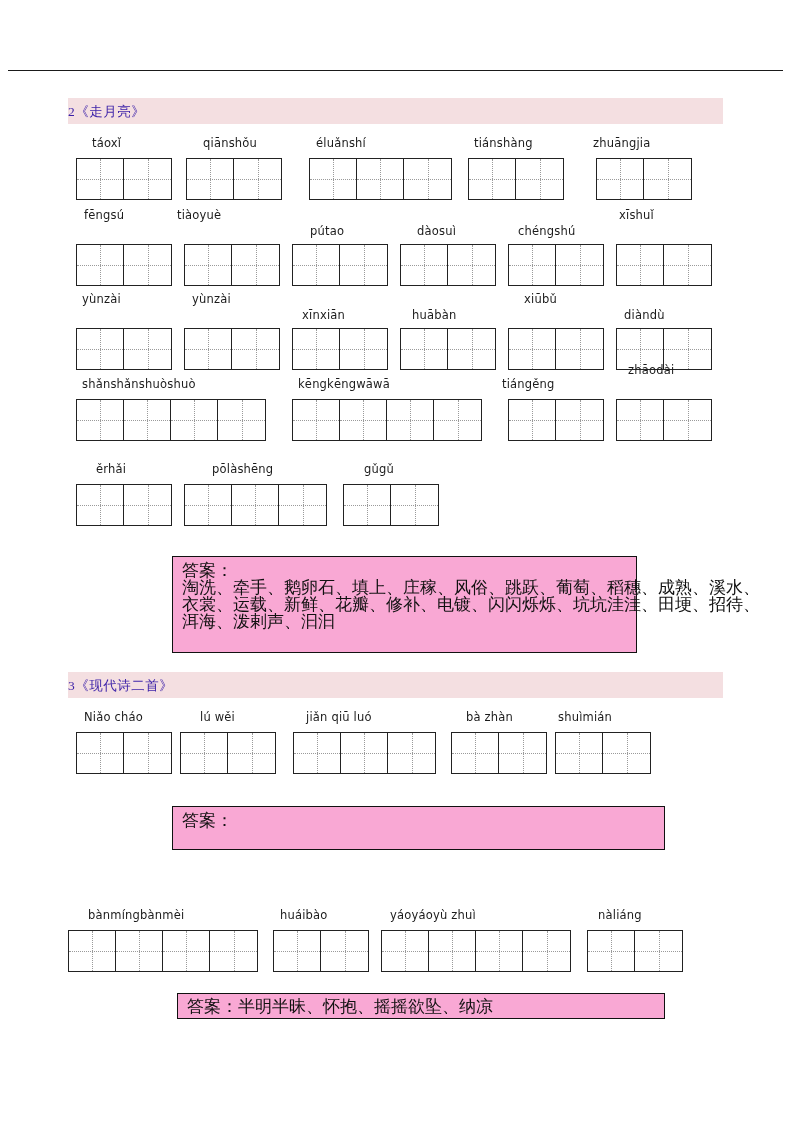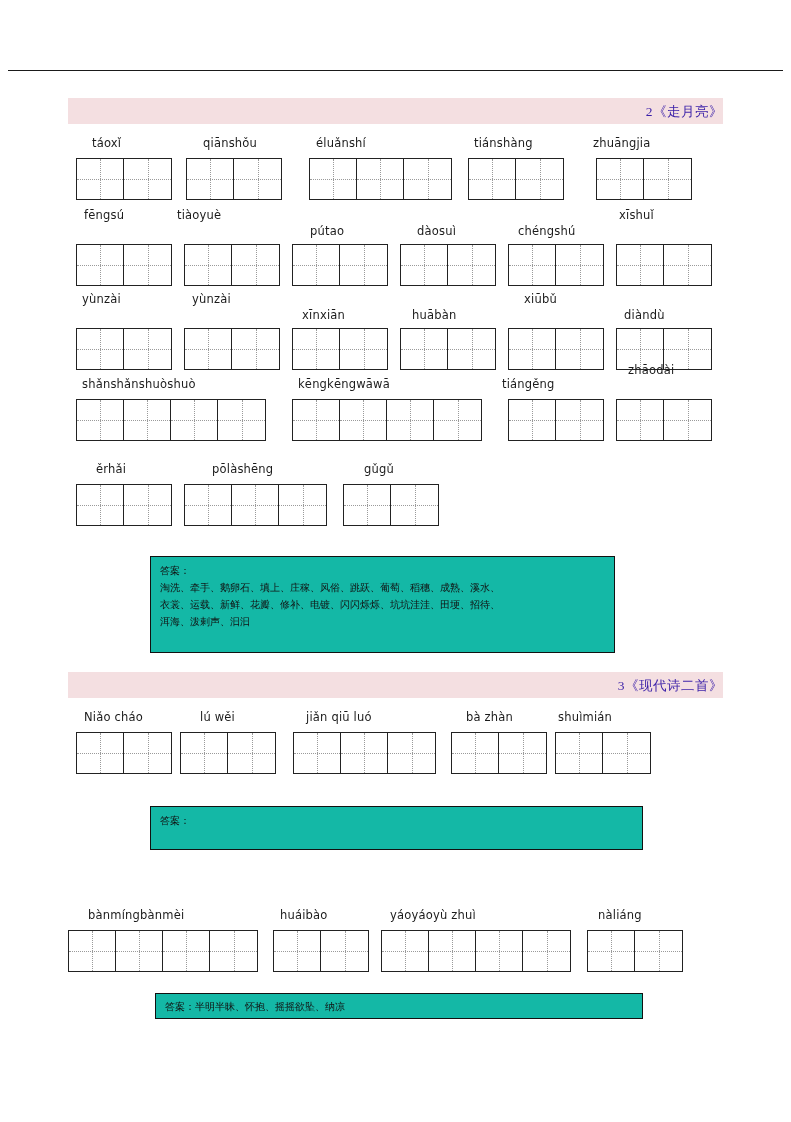--- a/index.html
+++ b/index.html
@@ -30,21 +30,21 @@
     width: 775px;
     height: 0;
     border-top: 1.5px solid #1a1a1a;
   }
 
   
   .banner {
     background: #f4dfe1;
     height: 26px;
     line-height: 26px;
-    text-align: right;
+    text-align: left;
     width: 655px;
     margin: 0;
   }
   .banner-text {
     font-family: "Liberation Serif", "DejaVu Serif", serif;
     font-size: 13.5px;
     color: #3a1fa8;
     letter-spacing: 0.5px;
   }
 
@@ -89,27 +89,28 @@
     position: absolute;
     top: 0; bottom: 0;
     left: 50%;
     border-left: 1px dotted #9a9a9a;
   }
 
   
   .answer-box {
     position: absolute;
     border: 1.3px solid #111;
-    background: #14b8a6;
+    background: #f9a8d4;
     box-sizing: border-box;
     padding: 5px 9px 6px 9px;
     font-family: "DejaVu Sans", "Liberation Sans", sans-serif;
-    font-size: 10px;
+    font-size: 17px;
     line-height: 17px;
     color: #111;
+    margin-left: 22px;
   }
   .answer-box .ans-line { white-space: nowrap; }
 
   
   .footer {
     position: absolute;
     left: 0;
     top: 1068px;
     width: 791px;
     text-align: center;

